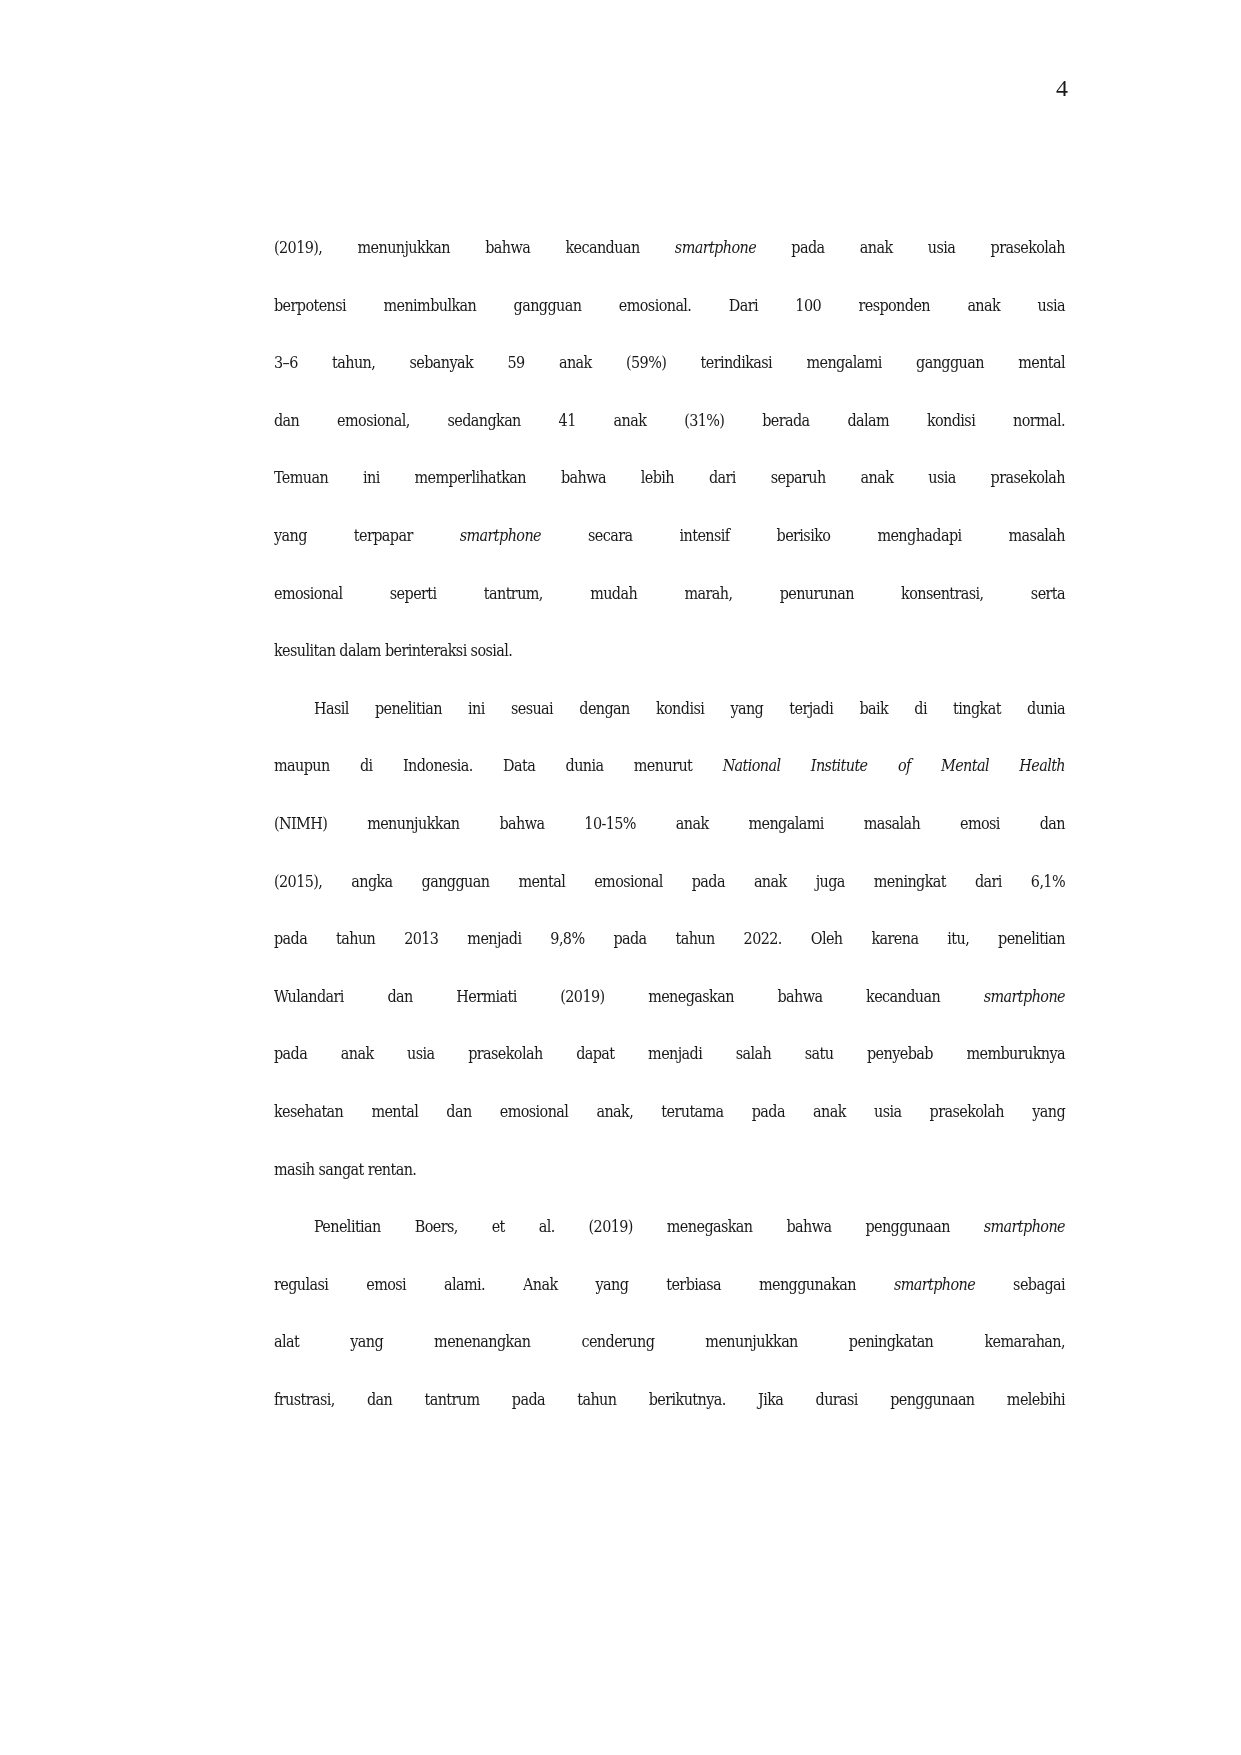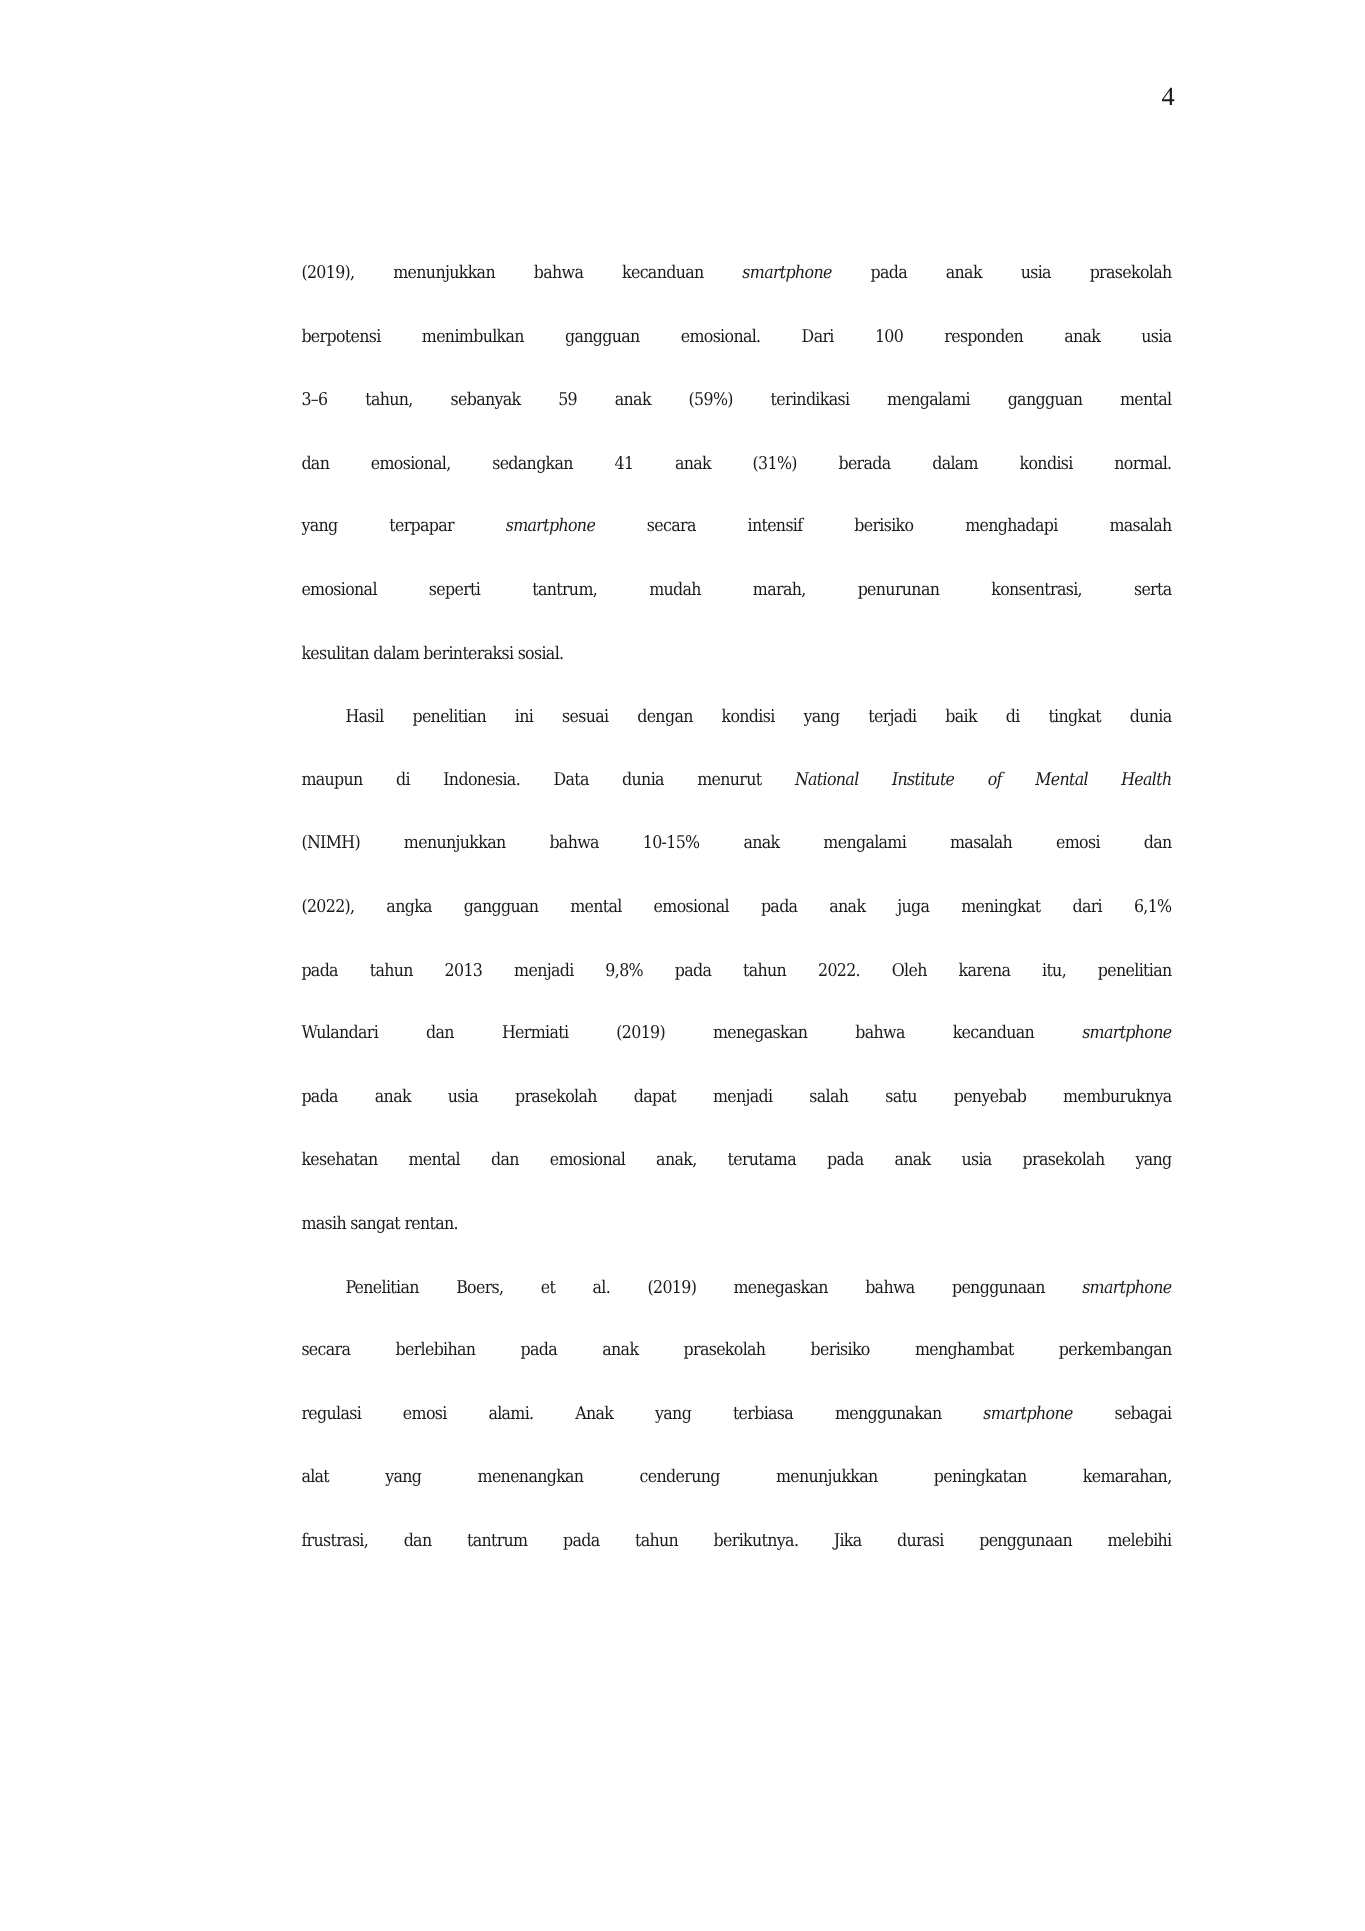--- a/index.html
+++ b/index.html
@@ -74,35 +74,35 @@
 <body>
 
 <div class="page-number">4</div>
 
 <div class="body-text" id="body-text">
     <div class="para">
       <div class="line"><span class="fill"><span class="seg">(2019), menunjukkan bahwa kecanduan </span><span class="seg it">smartphone</span><span class="seg"> pada anak usia prasekolah</span></span></div>
       <div class="line"><span class="fill"><span class="seg">berpotensi menimbulkan gangguan emosional. Dari 100 responden anak usia</span></span></div>
       <div class="line"><span class="fill"><span class="seg">3–6 tahun, sebanyak 59 anak (59%) terindikasi mengalami gangguan mental</span></span></div>
       <div class="line"><span class="fill"><span class="seg">dan emosional, sedangkan 41 anak (31%) berada dalam kondisi normal.</span></span></div>
+      <div class="line"><span class="fill"><span class="seg">Temuan ini memperlihatkan bahwa lebih dari separuh anak usia prasekolah</span></span></div>
       <div class="line"><span class="fill"><span class="seg">yang terpapar </span><span class="seg it">smartphone</span><span class="seg"> secara intensif berisiko menghadapi masalah</span></span></div>
       <div class="line"><span class="fill"><span class="seg">emosional seperti tantrum, mudah marah, penurunan konsentrasi, serta</span></span></div>
       <div class="line last"><span class="fill"><span class="seg">kesulitan dalam berinteraksi sosial.</span></span></div>
     </div>
     <div class="para">
       <div class="line indent"><span class="fill"><span class="seg">Hasil penelitian ini sesuai dengan kondisi yang terjadi baik di tingkat dunia</span></span></div>
       <div class="line"><span class="fill"><span class="seg">maupun di Indonesia. Data dunia menurut </span><span class="seg it">National Institute of Mental Health</span></span></div>
       <div class="line"><span class="fill"><span class="seg">(NIMH) menunjukkan bahwa 10-15% anak mengalami masalah emosi dan</span></span></div>
-      <div class="line"><span class="fill"><span class="seg">(2022), angka gangguan mental emosional pada anak juga meningkat dari 6,1%</span></span></div>
+      <div class="line"><span class="fill"><span class="seg">(2015), angka gangguan mental emosional pada anak juga meningkat dari 6,1%</span></span></div>
       <div class="line"><span class="fill"><span class="seg">pada tahun 2013 menjadi 9,8% pada tahun 2022. Oleh karena itu, penelitian</span></span></div>
       <div class="line"><span class="fill"><span class="seg">Wulandari dan Hermiati (2019) menegaskan bahwa kecanduan </span><span class="seg it">smartphone</span></span></div>
       <div class="line"><span class="fill"><span class="seg">pada anak usia prasekolah dapat menjadi salah satu penyebab memburuknya</span></span></div>
       <div class="line"><span class="fill"><span class="seg">kesehatan mental dan emosional anak, terutama pada anak usia prasekolah yang</span></span></div>
       <div class="line last"><span class="fill"><span class="seg">masih sangat rentan.</span></span></div>
     </div>
     <div class="para">
       <div class="line indent"><span class="fill"><span class="seg">Penelitian Boers, et al. (2019) menegaskan bahwa penggunaan </span><span class="seg it">smartphone</span></span></div>
-      <div class="line"><span class="fill"><span class="seg">secara berlebihan pada anak prasekolah berisiko menghambat perkembangan</span></span></div>
       <div class="line"><span class="fill"><span class="seg">regulasi emosi alami. Anak yang terbiasa menggunakan </span><span class="seg it">smartphone</span><span class="seg"> sebagai</span></span></div>
       <div class="line"><span class="fill"><span class="seg">alat yang menenangkan cenderung menunjukkan peningkatan kemarahan,</span></span></div>
       <div class="line"><span class="fill"><span class="seg">frustrasi, dan tantrum pada tahun berikutnya. Jika durasi penggunaan melebihi</span></span></div>
     </div>
   </div>
 
 </body></html>

